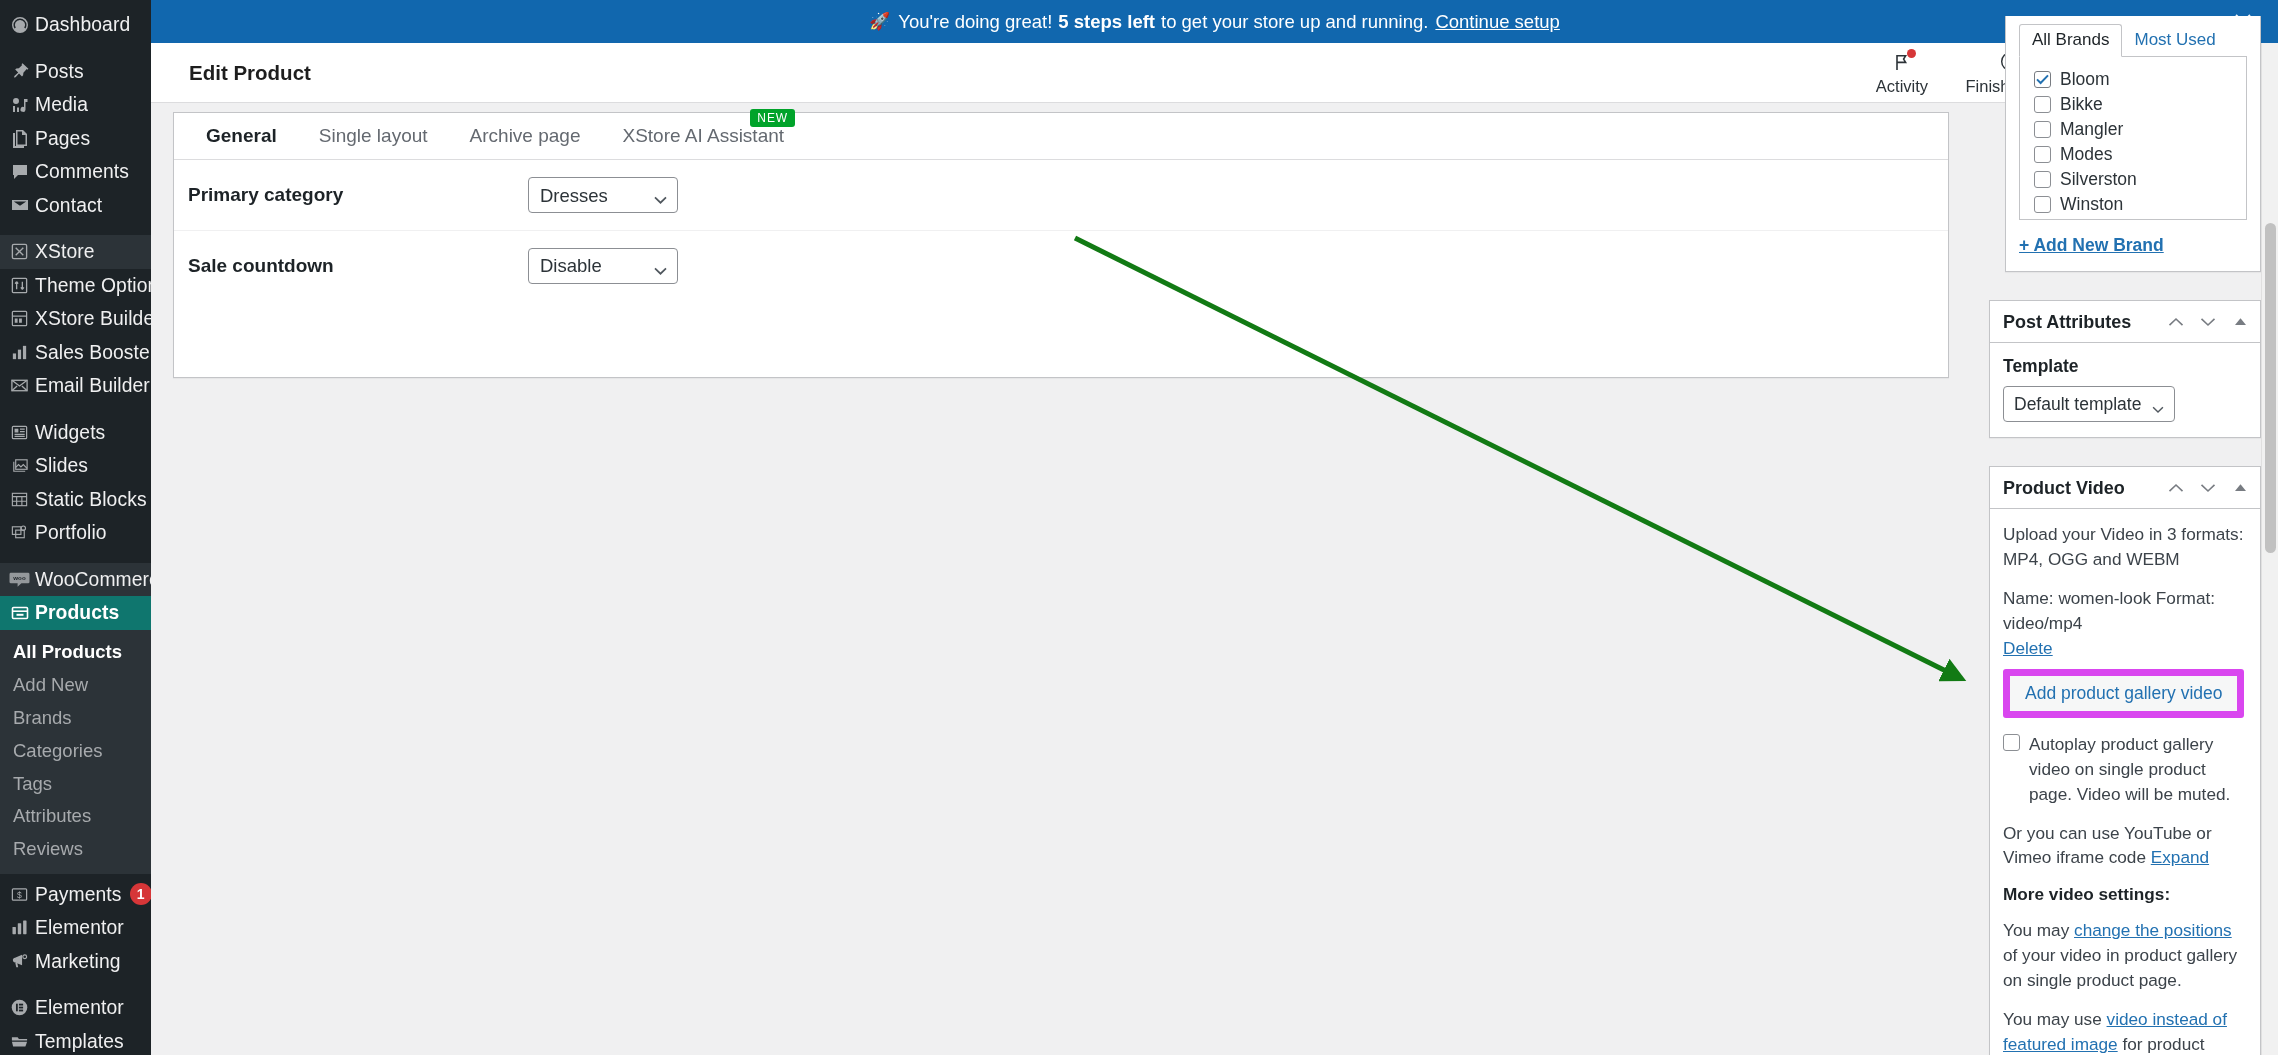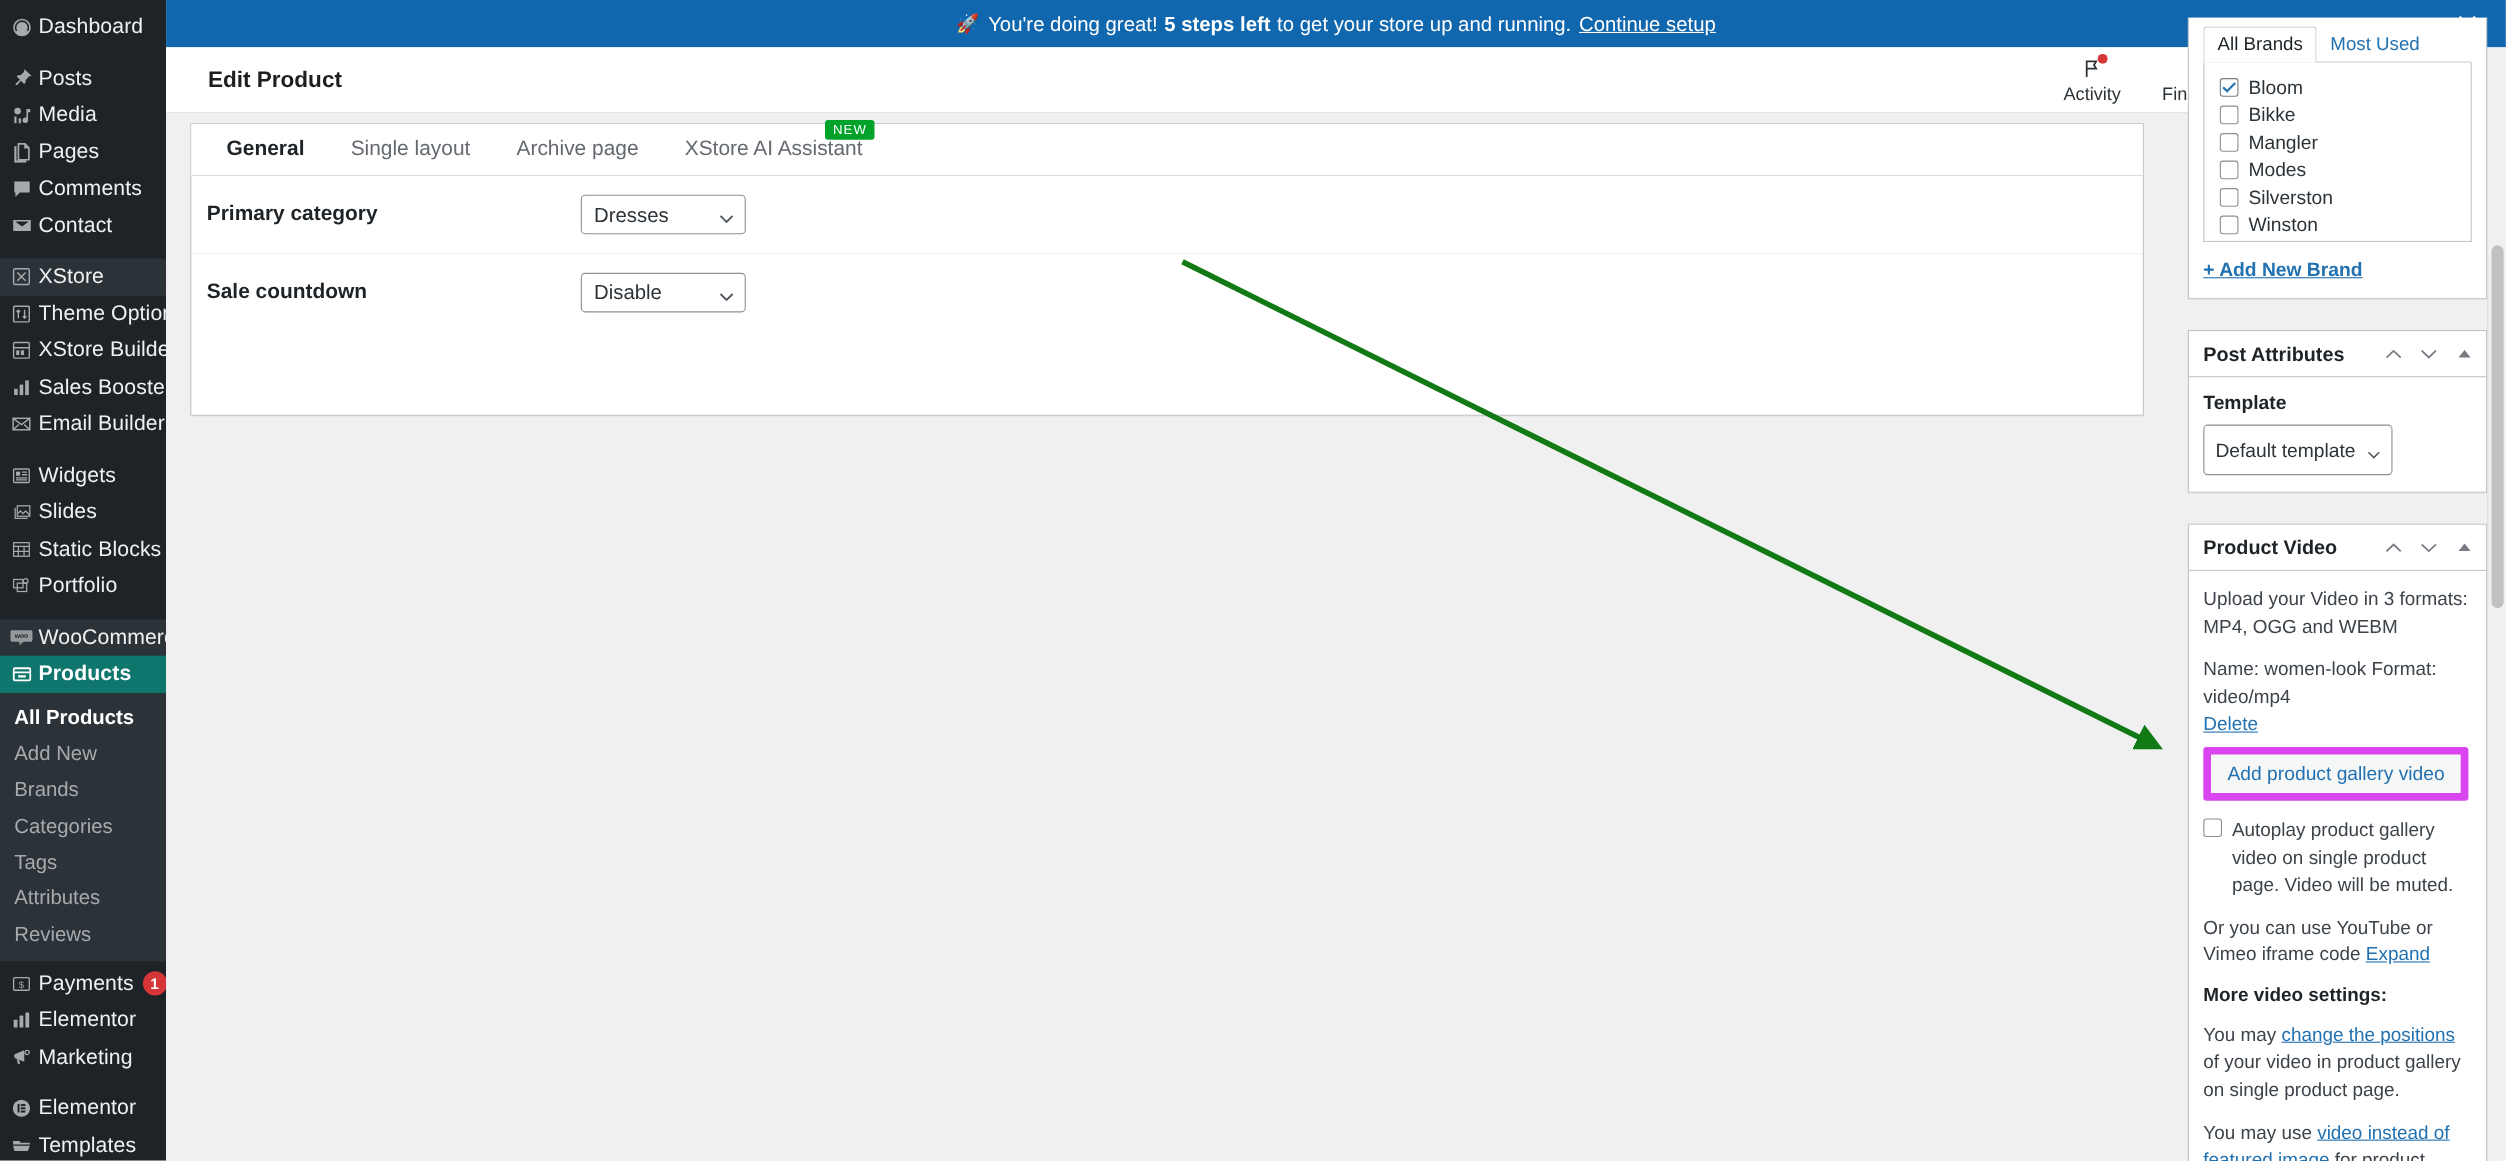--- a/index.html
+++ b/index.html
@@ -222,21 +222,21 @@
   .cat-item span.lbl { font-size: 17.5px; color: #2c3338; }
   .add-link {
     display: inline-block; margin-top: 15px;
     font-size: 17.5px; font-weight: 700; color: #2271b1; text-decoration: underline;
   }
 
   
   .pa-label { font-size: 17.5px; font-weight: 700; color: #1d2327; margin-bottom: 9px; }
   .pa-select {
     appearance: none; -webkit-appearance: none;
-    width: 172px; height: 46px;
+    width: 172px; height: 36px;
     border: 1px solid #8c8f94; border-radius: 4px; background: #fff;
     font-size: 17.5px; font-family: inherit; color: #2c3338;
     padding: 0 28px 0 10px;
   }
 
   
   .pv-text { font-size: 17.2px; color: #3c434a; line-height: 1.45; margin-bottom: 14px; }
   .pv-link { color: #2271b1; text-decoration: underline; }
   .pv-btn {
     display: inline-block;
@@ -578,21 +578,21 @@
           <svg width="13" height="9" viewBox="0 0 13 9" fill="none" stroke="currentColor" stroke-width="1.7">
               <path d="M1 1.3l5.5 5.4L12 1.3"></path>
             </svg>
         </span>
       </span>
     </div>
   </div>
 
   <div id="side-col">
 
-    <div class="postbox" style="border-top:none;">
+    <div class="postbox" style="border-top:none;margin-left:16px;">
       <div class="postbox-body" style="padding-top:10px;">
         <div class="cat-tabs">
           <div class="cat-tab active">
             <span>All Brands</span>
           </div>
           <div class="cat-tab">
             <span>Most Used</span>
           </div>
         </div>
         <div class="cat-list-box">

